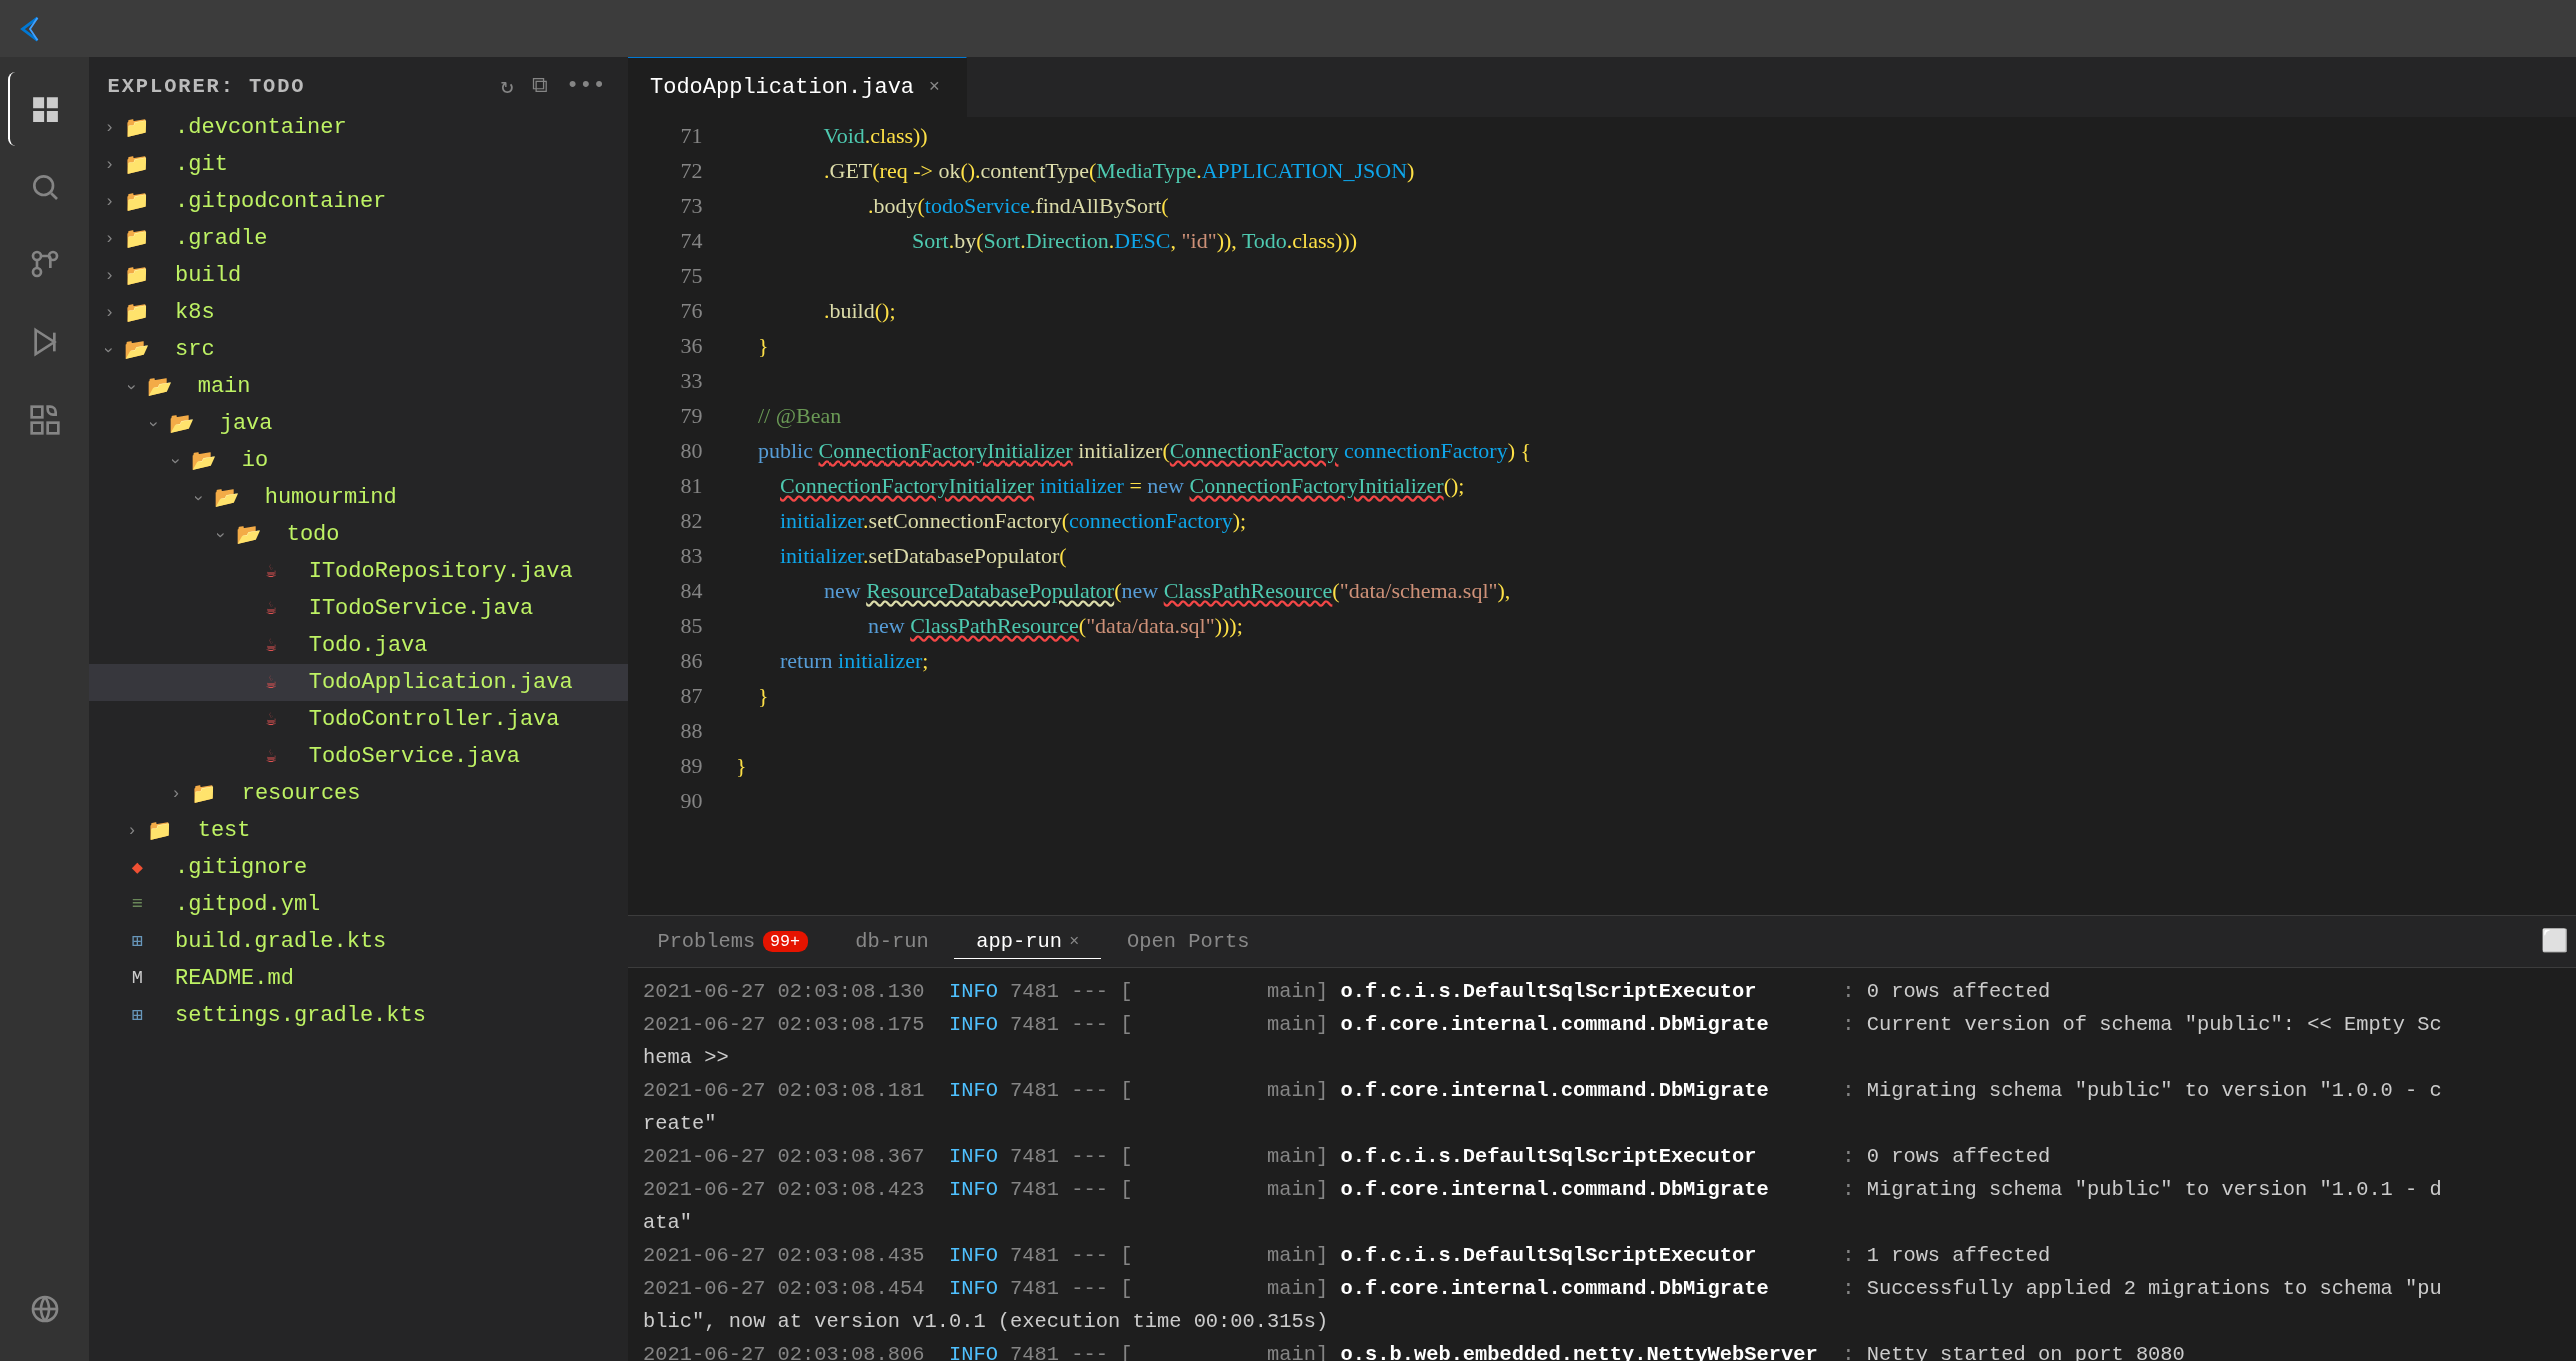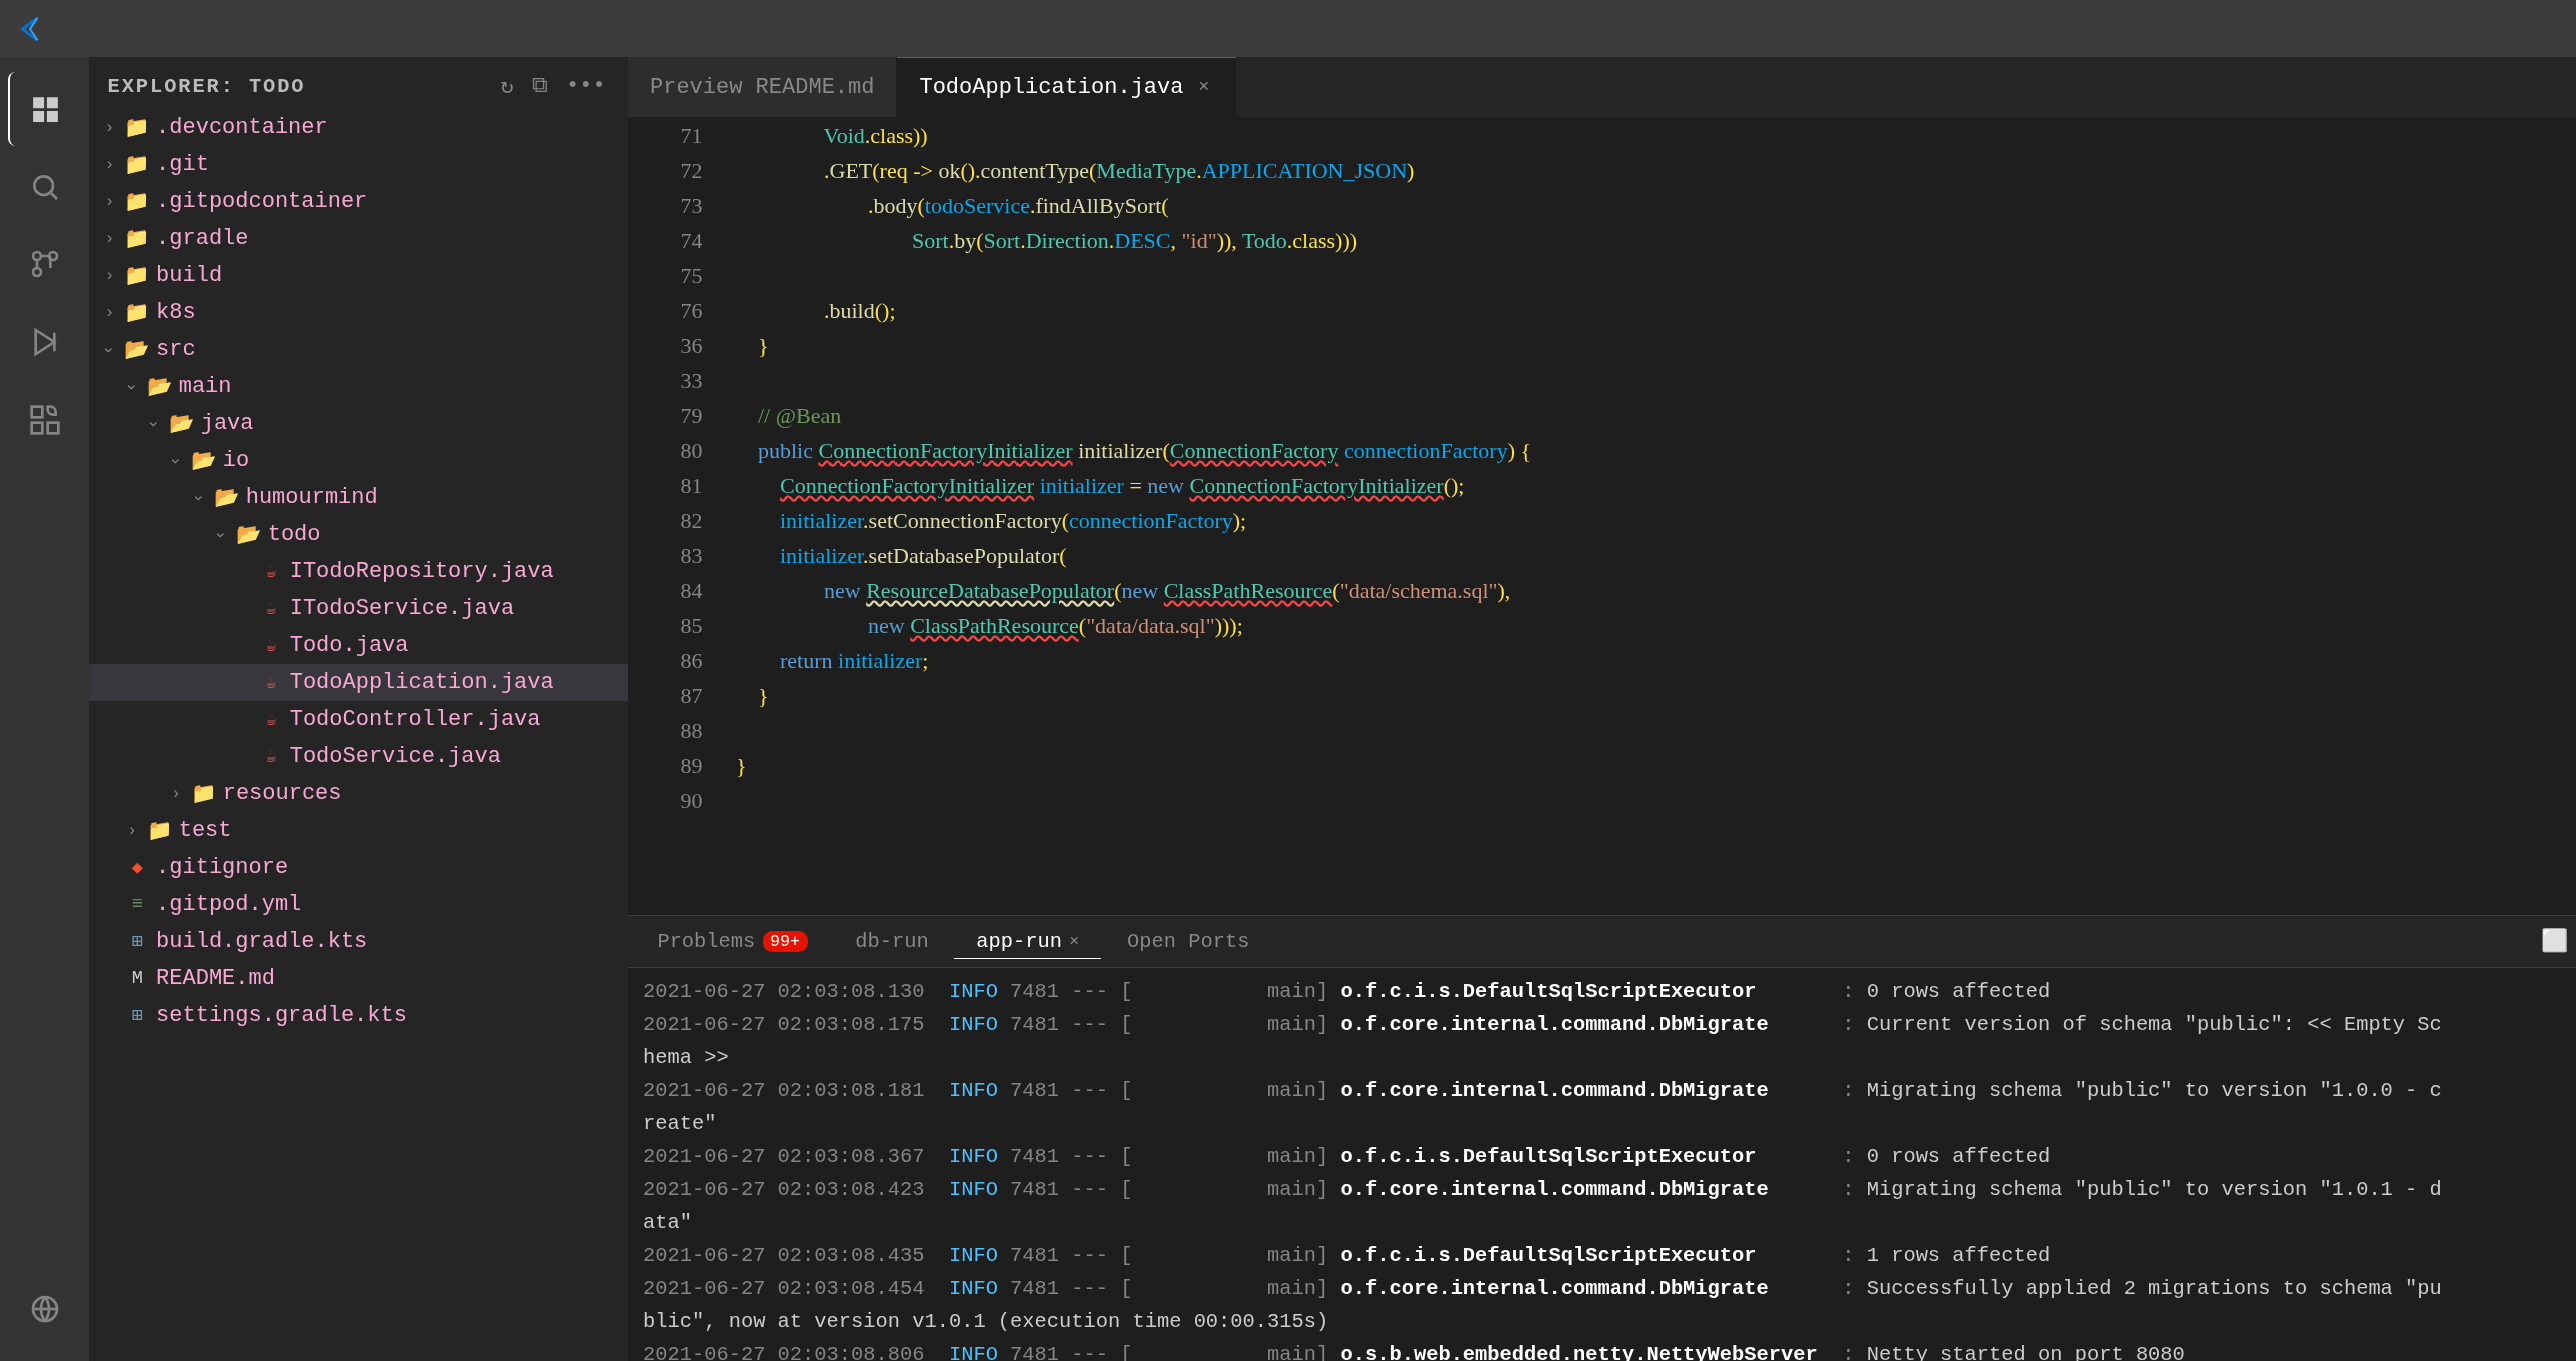--- a/index.html
+++ b/index.html
@@ -144,21 +144,22 @@
     .tree-icon {
       width: 30px;
       height: 30px;
       display: flex;
       align-items: center;
       justify-content: center;
       flex-shrink: 0;
       margin-right: 3.7px;
     }
     .tree-label {
-      color: #f9a8d4;
+      color: #bef264;
+      margin-left: 19px;
     }
     
     .folder-icon { color: #dcb67a; font-size: 20.4px; }
 
     
     .indent-0 { padding-left: 7.4px; }
     .indent-1 { padding-left: 30px; }
     .indent-2 { padding-left: 52px; }
     .indent-3 { padding-left: 74px; }
     .indent-4 { padding-left: 97px; }
@@ -590,23 +591,20 @@
             <span style="color:#6897bb; font-size:18.6px;">⊞</span>
           </div>
         <span class="tree-label">settings.gradle.kts</span>
       </div>
     </div>
   </div>
 
   <div id="editor-area">
 
     <div id="tab-bar">
-      <div class="tab">
-        <span>Preview README.md</span>
-      </div>
       <div class="tab active">
         <span>TodoApplication.java</span>
         <span class="tab-close">×</span>
       </div>
     </div>
 
     <div id="code-editor">
       <div id="code-content">
         <div class="line-numbers">
           <div>71</div>

